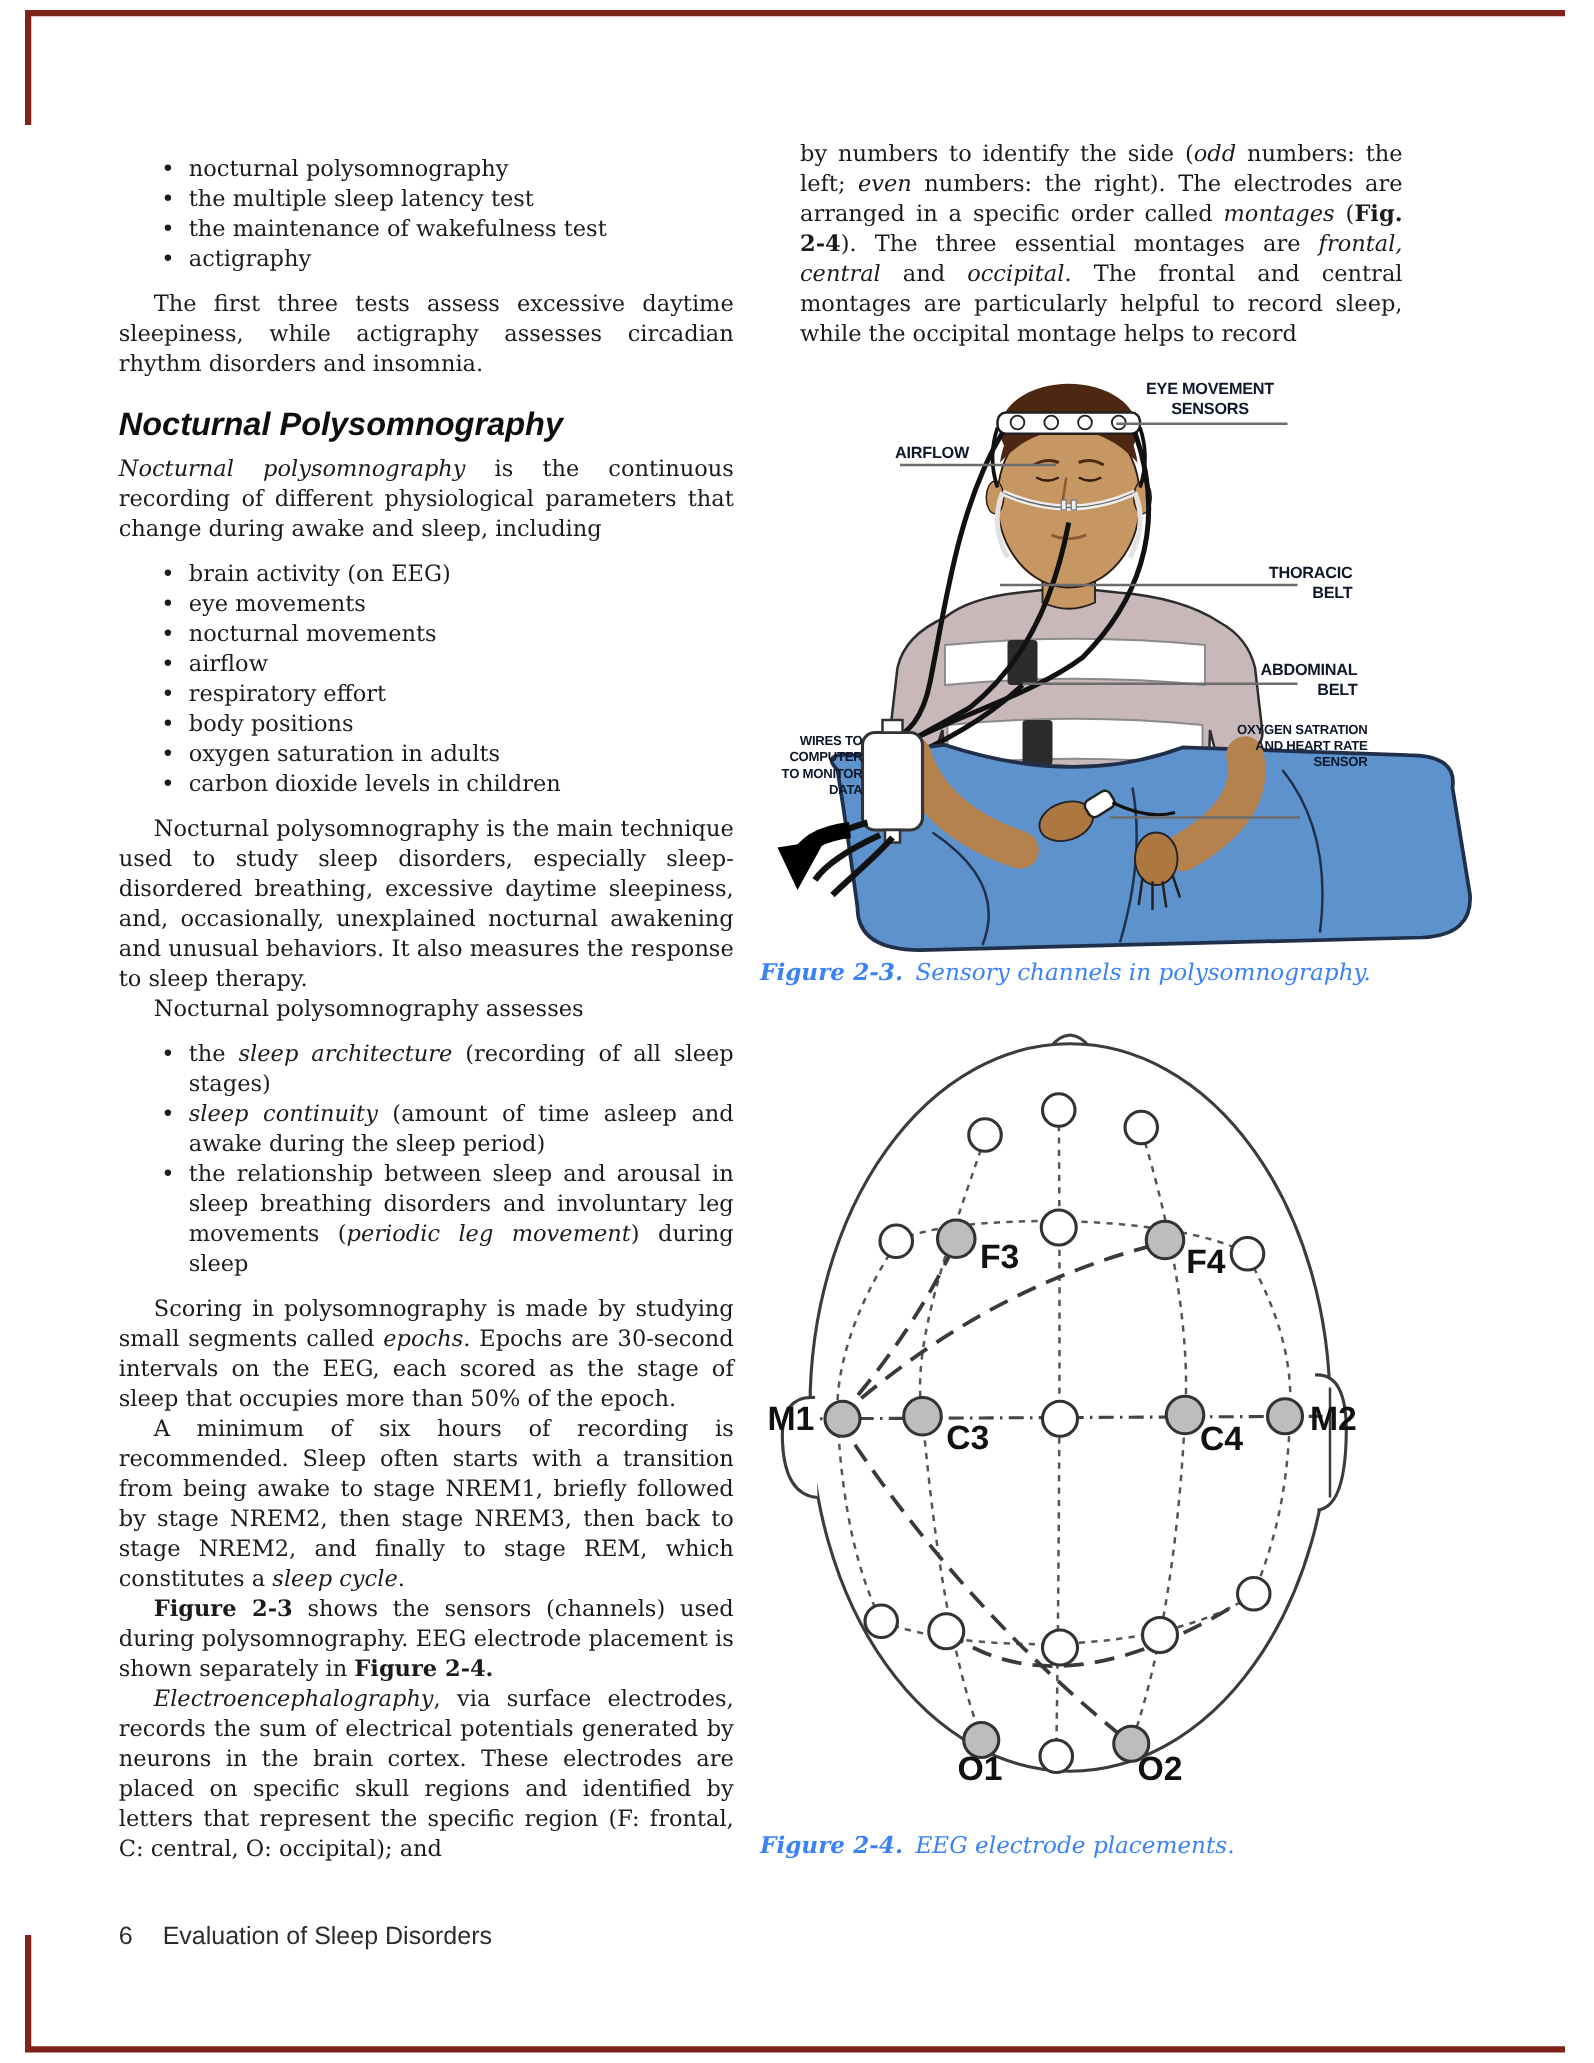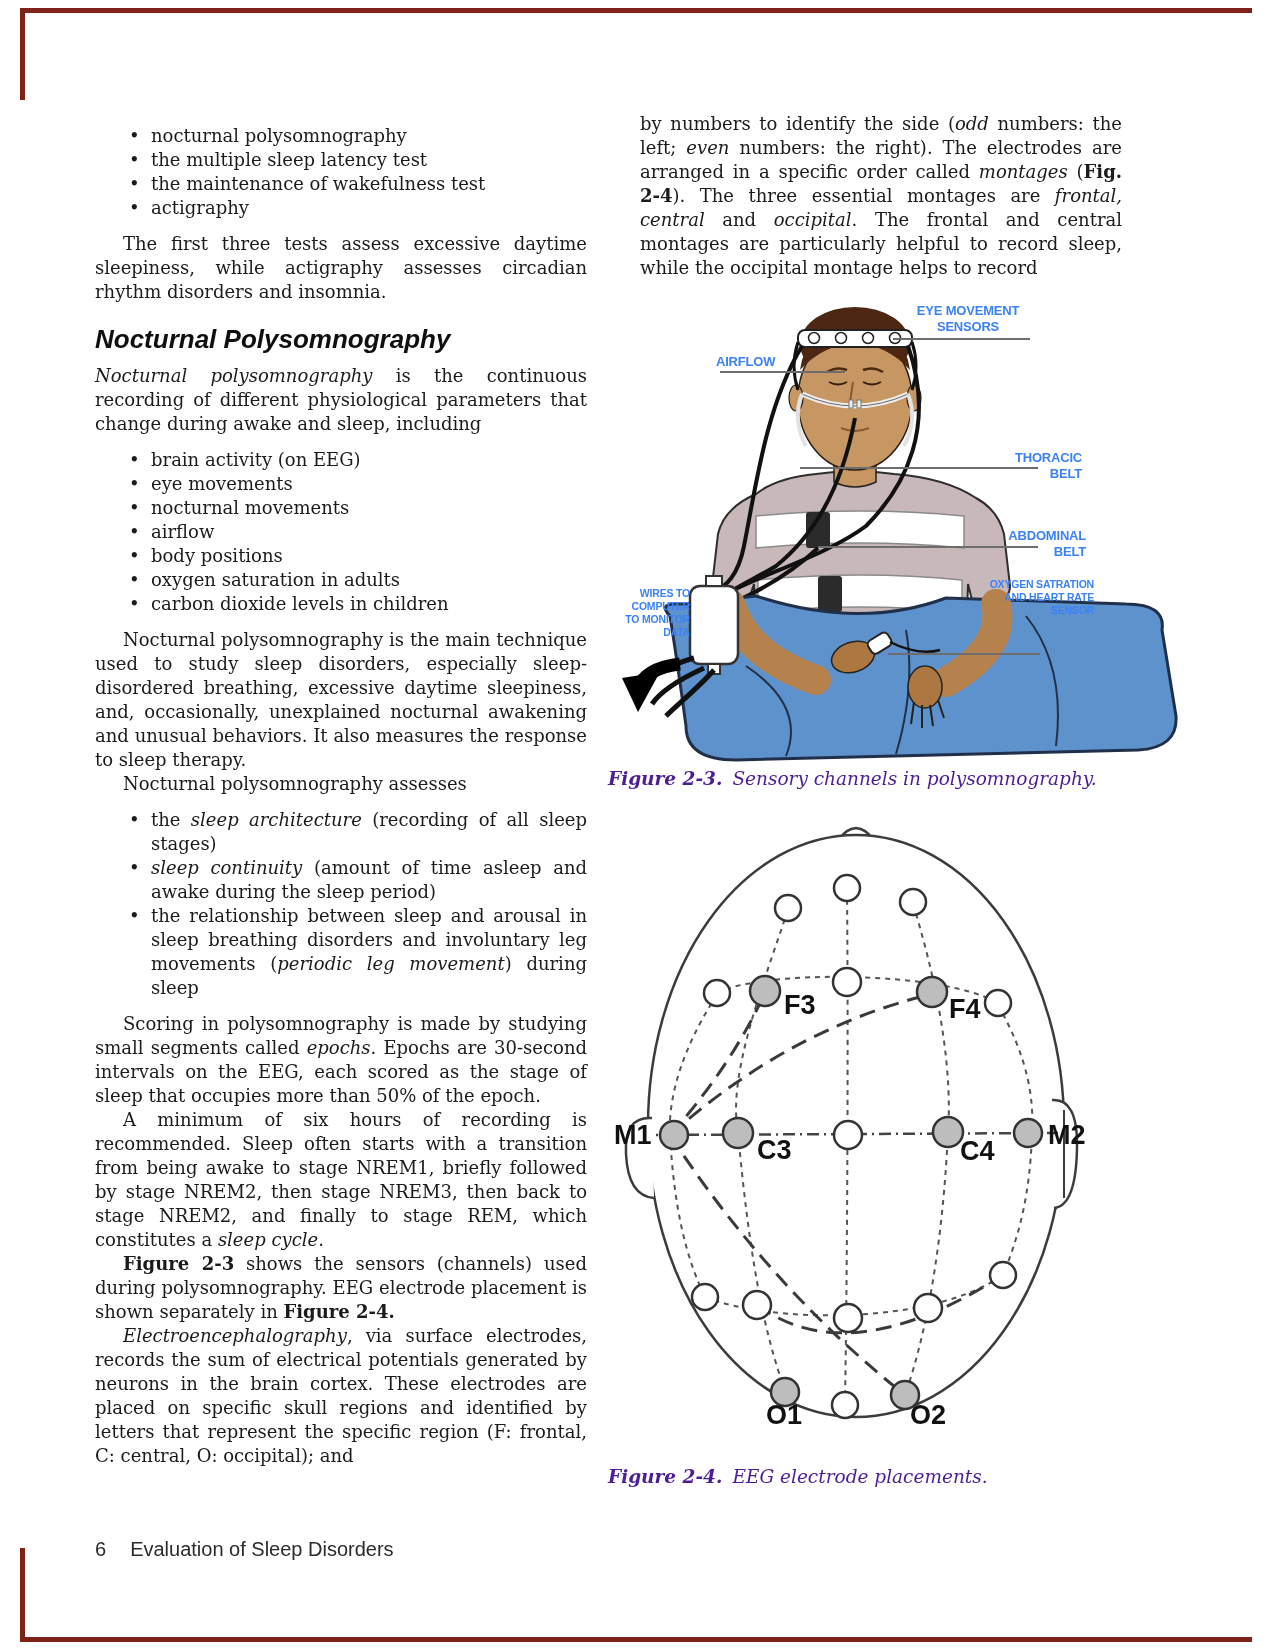--- a/index.html
+++ b/index.html
@@ -28,24 +28,24 @@
   h2{
     font-family:"Liberation Sans", sans-serif;font-style:italic;font-weight:bold;
     font-size:26px;color:#0f0f0f;margin:20px 0 10px 0;text-align:left;line-height:30px;
   }
   
   .figwrap{position:absolute;}
   #fig23{left:606px;top:286px;width:600px;height:482px;}
   #fig24{left:600px;top:818px;width:515px;height:612px;}
   .figlabel{
     position:absolute;font-family:"Liberation Sans", sans-serif;font-weight:bold;
-    color:#3b82f6;font-size:13px;line-height:16px;letter-spacing:-0.2px;
+    color:#0f172a;font-size:13px;line-height:16px;letter-spacing:-0.2px;
   }
   .figlabel.small{font-size:10.5px;line-height:13px;}
-  .caption{position:absolute;font-size:18.5px;color:#4c1d95;}
+  .caption{position:absolute;font-size:18.5px;color:#3b82f6;}
   .caption .cl{font-weight:bold;font-style:italic;}
   .caption .ct{font-style:italic;}
   .caption .gap{display:inline-block;width:10px;}
   #cap23{left:608px;top:768px;}
   #cap24{left:608px;top:1466px;}
   
   #footer{
     position:absolute;left:95px;top:1538px;font-family:"Liberation Sans", sans-serif;
     font-size:20px;color:#2b2b2b;
   }
@@ -75,20 +75,21 @@
     <li>actigraphy</li>
   </ul>
   <p>The first three tests assess excessive daytime sleepiness, while actigraphy assesses circadian rhythm disorders and insomnia.</p>
   <h2>Nocturnal Polysomnography</h2>
   <p class="noindent"><span class="it">Nocturnal polysomnography</span><span> is the continuous recording of different physiological parameters that change during awake and sleep, including</span></p>
   <ul>
     <li>brain activity (on EEG)</li>
     <li>eye movements</li>
     <li>nocturnal movements</li>
     <li>airflow</li>
+    <li>respiratory effort</li>
     <li>body positions</li>
     <li>oxygen saturation in adults</li>
     <li>carbon dioxide levels in children</li>
   </ul>
   <p>Nocturnal polysomnography is the main technique used to study sleep disorders, especially sleep-disordered breathing, excessive daytime sleepiness, and, occasionally, unexplained nocturnal awakening and unusual behaviors. It also measures the response to sleep therapy.</p>
   <p>Nocturnal polysomnography assesses</p>
   <ul>
     <li><span>the </span><span class="it">sleep architecture</span><span> (recording of all sleep stages)</span></li>
     <li><span class="it">sleep continuity</span><span> (amount of time asleep and awake during the sleep period)</span></li>
     <li><span>the relationship between sleep and arousal in sleep breathing disorders and involuntary leg movements (</span><span class="it">periodic leg movement</span><span>) during sleep</span></li>

